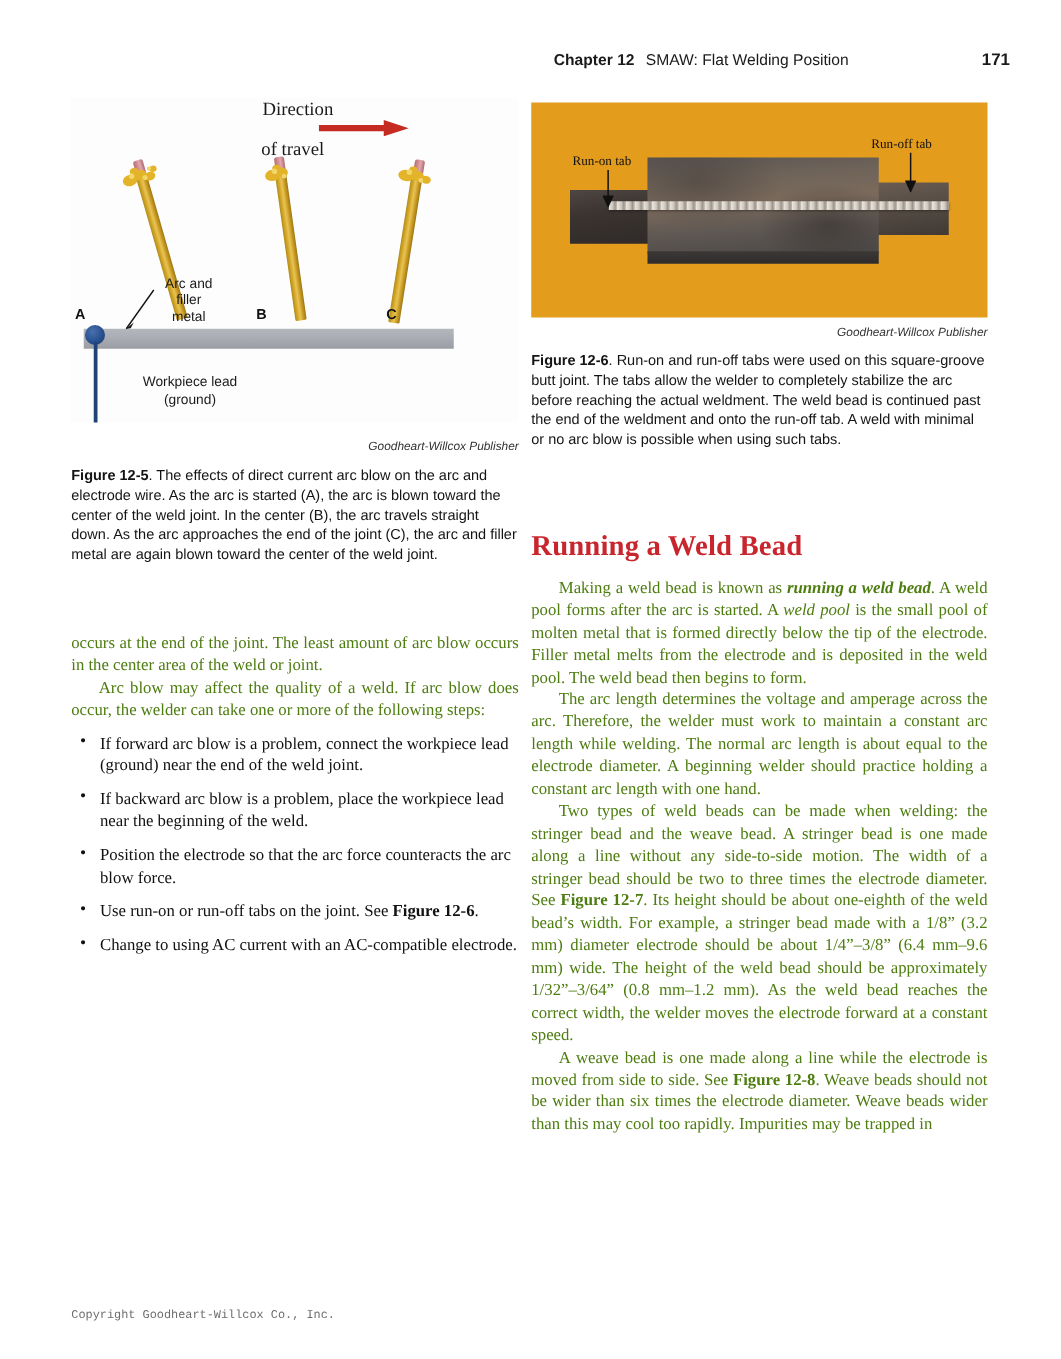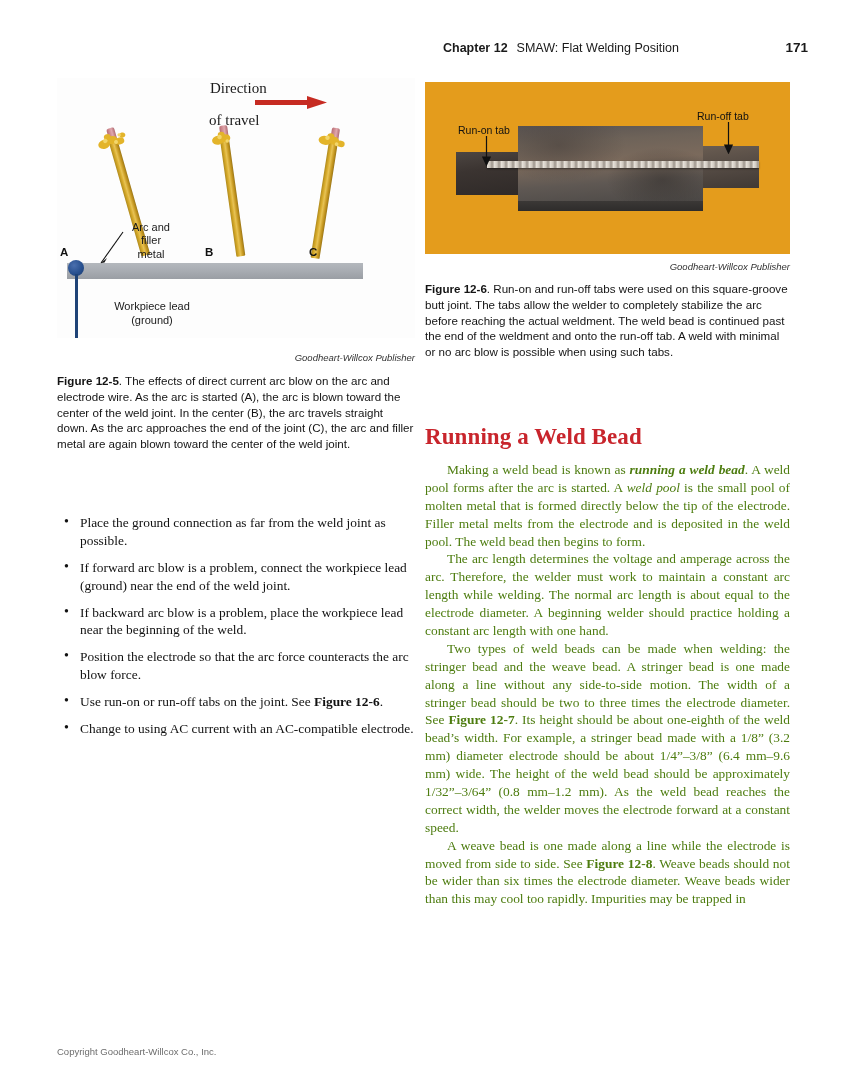--- a/index.html
+++ b/index.html
@@ -215,21 +215,21 @@
   .bead {
     position: absolute;
     left: 62px; top: 79px;
     width: 272px; height: 7px;
     background: repeating-linear-gradient(90deg,
       #e9e4dc 0px, #cfc8bf 3px, #9d958c 5px, #cfc8bf 7px);
     box-shadow: 0 1px 2px rgba(0,0,0,0.45);
   }
   .photolabel {
     position: absolute;
-    font-family: Liberation Sans, sans-serif;
+    font-family: Liberation Serif, serif;
     font-size: 10.5px;
     color: #111;
     white-space: nowrap;
   }
   .pl-runon  { left: 33px;  top: 42px; }
   .pl-runoff { left: 272px; top: 28px; }
   .parrow-l { position: absolute; left: 57px;  top: 54px; width: 9px; height: 30px; }
   .parrow-r { position: absolute; left: 299px; top: 40px; width: 9px; height: 32px; }
 
   .fig6-credit { margin-top: 7px; }
@@ -295,21 +295,21 @@
     left: 425px;
     top: 424px;
     width: 365px;
   }
   .right-text .sechead { margin-bottom: 11px; }
 
   .footer {
     position: absolute;
     left: 57px;
     top: 1046px;
-    font-family: Liberation Sans, sans-serif;
+    font-family: Liberation Mono, monospace;
     font-size: 9.5px;
     color: #6d6d6d;
   }
 </style>
 </head>
 <body>
 
 <div class="page">
 
   <div class="runhead">
@@ -408,24 +408,25 @@
 
     <div class="credit fig5-credit">Goodheart-Willcox Publisher</div>
 
     <div class="caption fig5-cap">
       <b>Figure 12-5</b><span>. The effects of direct current arc blow on the arc and electrode wire. As the arc is started (A), the arc is blown toward the center of the weld joint. In the center (B), the arc travels straight down. As the arc approaches the end of the joint (C), the arc and filler metal are again blown toward the center of the weld joint.</span>
     </div>
   </div>
 
   <div class="left-text">
     <div class="body">
+      <p>occurs at the end of the joint. The least amount of arc blow occurs in the center area of the weld or joint.</p>
+      <p class="ind">Arc blow may affect the quality of a weld. If arc blow does occur, the welder can take one or more of the following steps:</p>
     </div>
 
     <ul class="steps">
-      <li>Place the ground connection as far from the weld joint as possible.</li>
       <li>If forward arc blow is a problem, connect the workpiece lead (ground) near the end of the weld joint.</li>
       <li>If backward arc blow is a problem, place the workpiece lead near the beginning of the weld.</li>
       <li>Position the electrode so that the arc force counteracts the arc blow force.</li>
       <li><span>Use run-on or run-off tabs on the joint. See </span><b>Figure 12-6</b><span>.</span></li>
       <li>Change to using AC current with an AC-compatible electrode.</li>
     </ul>
   </div>
 
   <div class="col-right">
 

